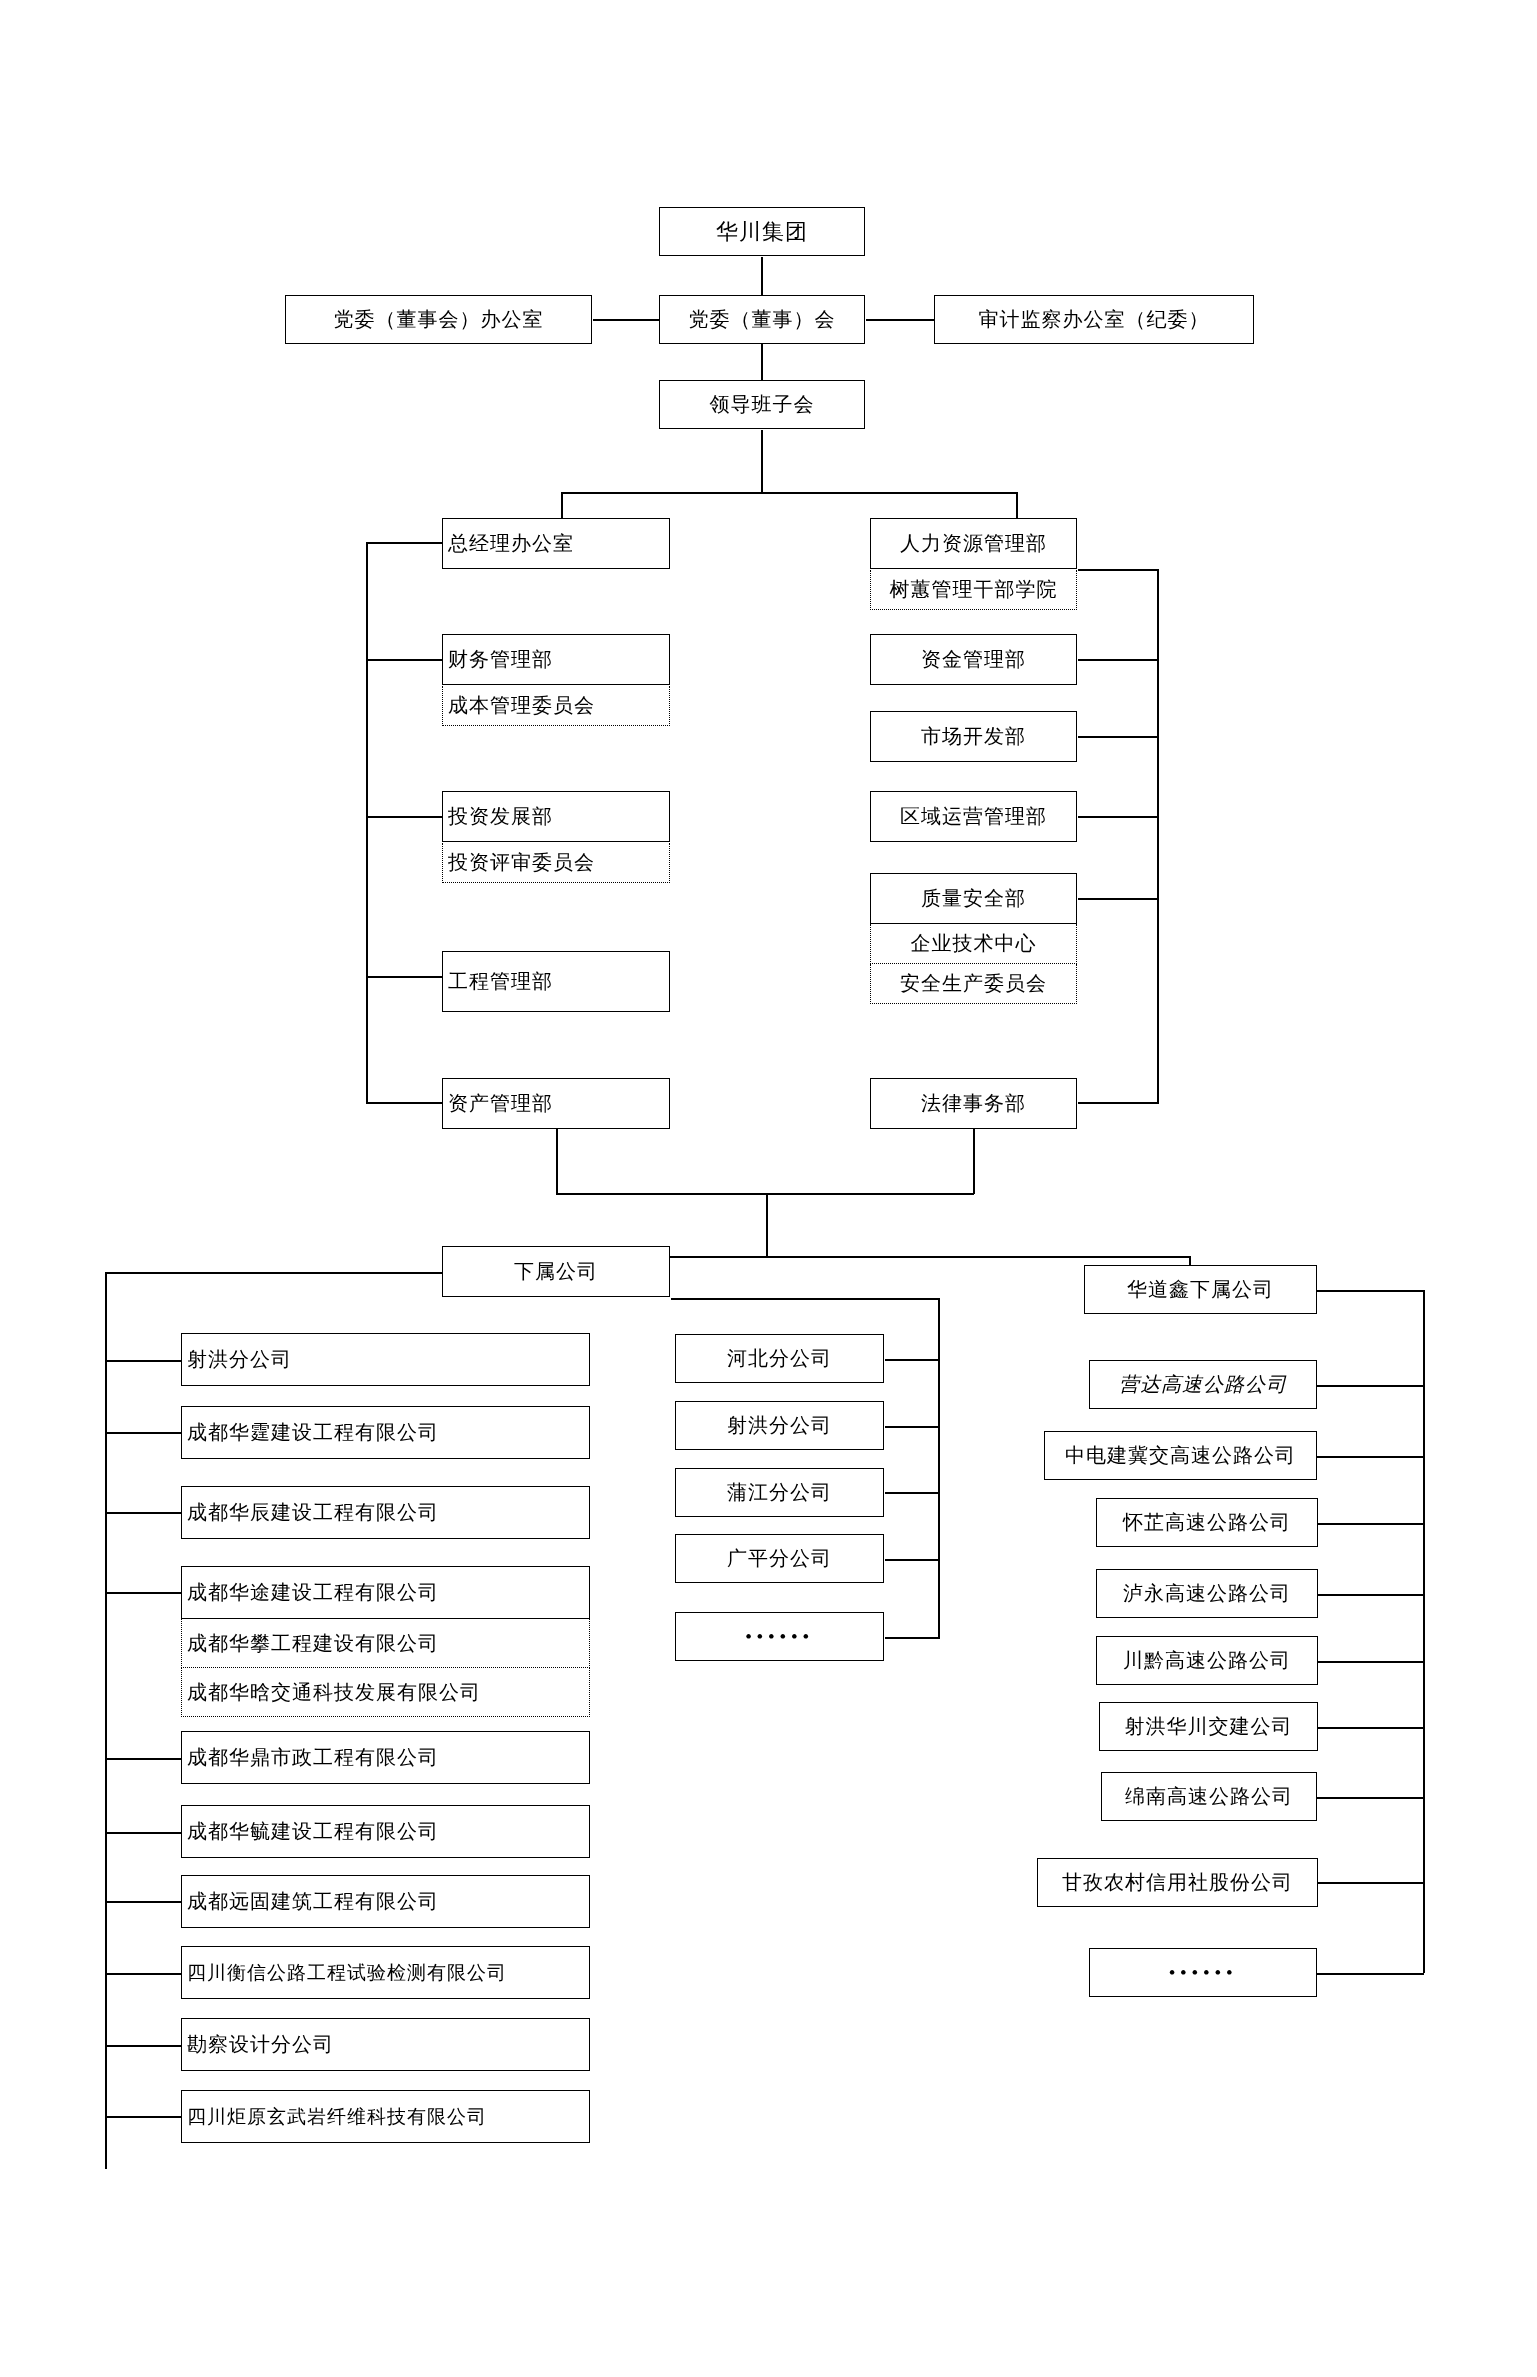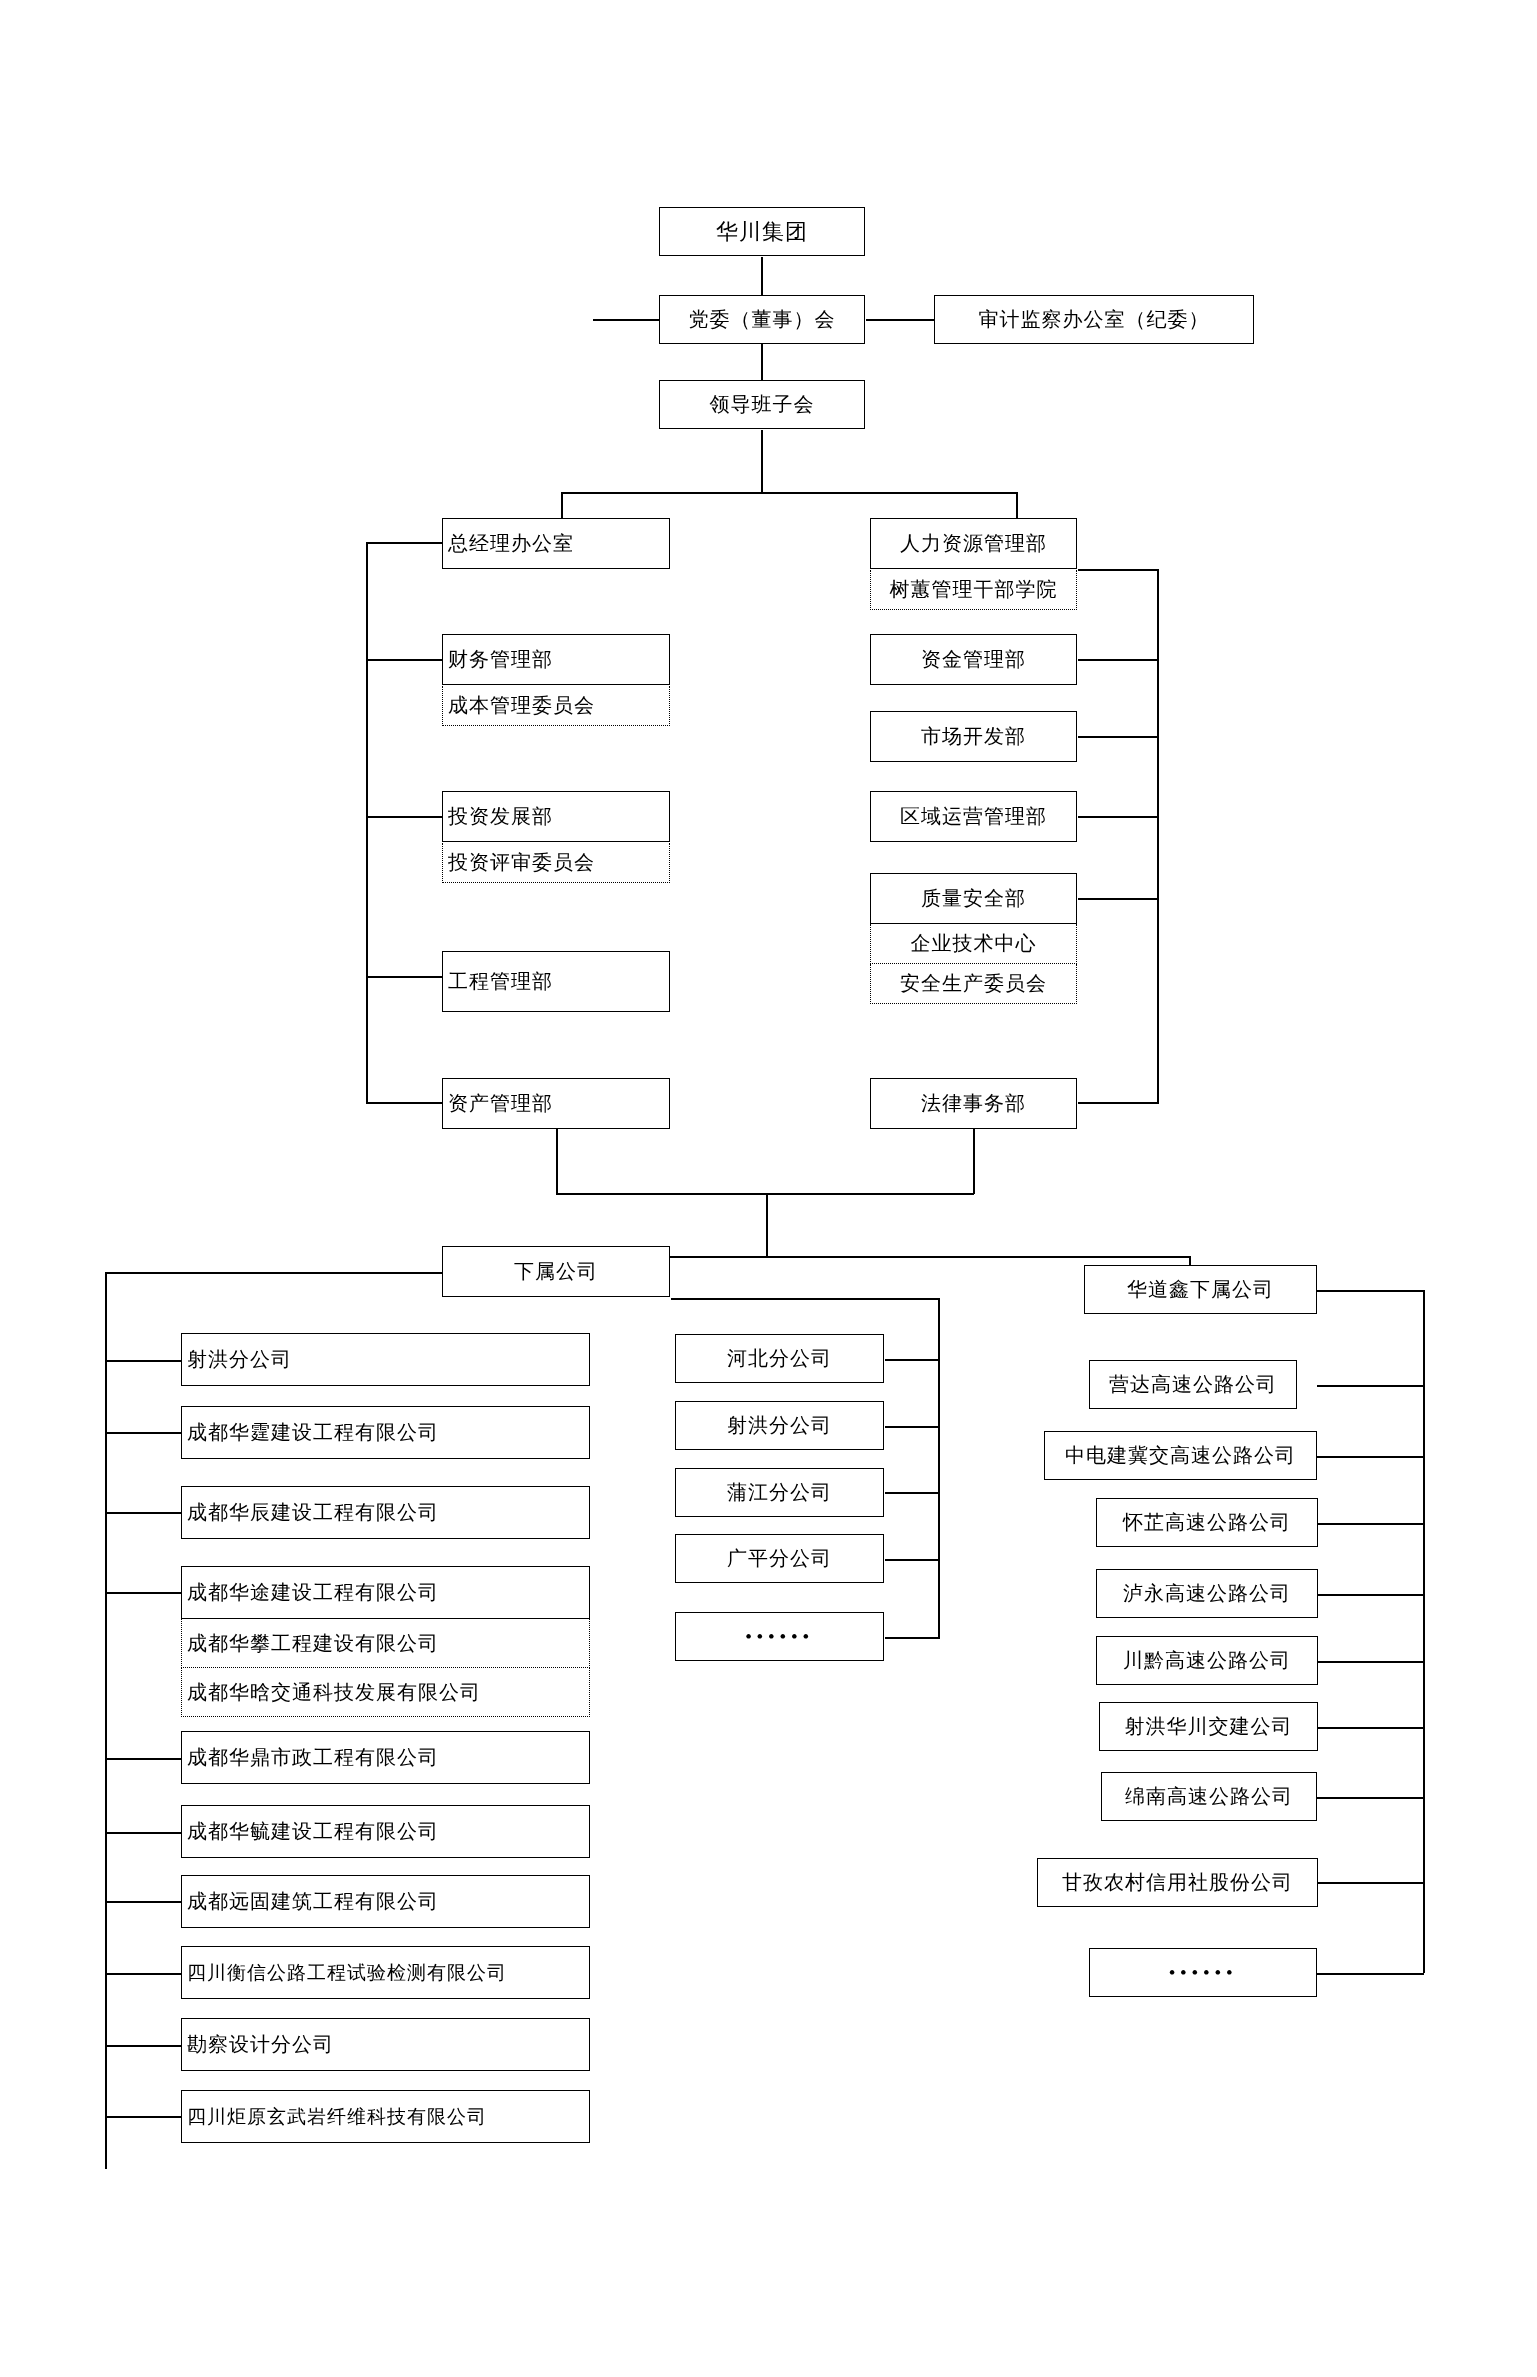--- a/index.html
+++ b/index.html
@@ -50,20 +50,21 @@
 </style>
 </head>
 <body>
 
 <div id="chart-root">
 
   <div class="node center" style="left:659px; top:207px; width:206px; height:49px; font-size:22px;">华川集团</div>
 
   <div class="line vline" style="left:761px; top:257px; width:1.7px; height:38px;"></div>
 
+  <div class="node center" style="left:285px; top:295px; width:307px; height:49px;">党委（董事会）办公室</div>
 
   <div class="node center" style="left:659px; top:295px; width:206px; height:49px;">党委（董事）会</div>
 
   <div class="node center" style="left:934px; top:295px; width:320px; height:49px;">审计监察办公室（纪委）</div>
 
   <div class="line hline" style="left:593px; top:319px; width:67px;"></div>
   <div class="line hline" style="left:866px; top:319px; width:68px;"></div>
 
   <div class="line vline" style="left:761px; top:344px; width:1.7px; height:36px;"></div>
 
@@ -178,21 +179,21 @@
   <div class="node center" style="left:675px; top:1534px; width:209px; height:49px;">广平分公司</div>
   <div class="line hline" style="left:885px; top:1559px; width:55px;"></div>
 
   <div class="node center dots" style="left:675px; top:1612px; width:209px; height:49px;">••••••</div>
   <div class="line hline" style="left:885px; top:1637px; width:55px;"></div>
 
   <div class="node center" style="left:1084px; top:1265px; width:233px; height:49px;">华道鑫下属公司</div>
   <div class="line hline" style="left:1317px; top:1290px; width:107px;"></div>
   <div class="line vline" style="left:1423px; top:1290px; width:1.7px; height:683px;"></div>
 
-  <div class="node center" style="left:1089px; top:1360px; width:208px; height:49px;">营达高速公路公司</div>
+  <div class="node center" style="left:1089px; top:1360px; width:228px; height:49px;font-style:italic;">营达高速公路公司</div>
   <div class="line hline" style="left:1317px; top:1385px; width:107px;"></div>
 
   <div class="node center" style="left:1044px; top:1431px; width:273px; height:49px;">中电建冀交高速公路公司</div>
   <div class="line hline" style="left:1317px; top:1456px; width:107px;"></div>
 
   <div class="node center" style="left:1096px; top:1498px; width:222px; height:49px;">怀芷高速公路公司</div>
   <div class="line hline" style="left:1317px; top:1523px; width:107px;"></div>
 
   <div class="node center" style="left:1096px; top:1569px; width:222px; height:49px;">泸永高速公路公司</div>
   <div class="line hline" style="left:1317px; top:1594px; width:107px;"></div>

